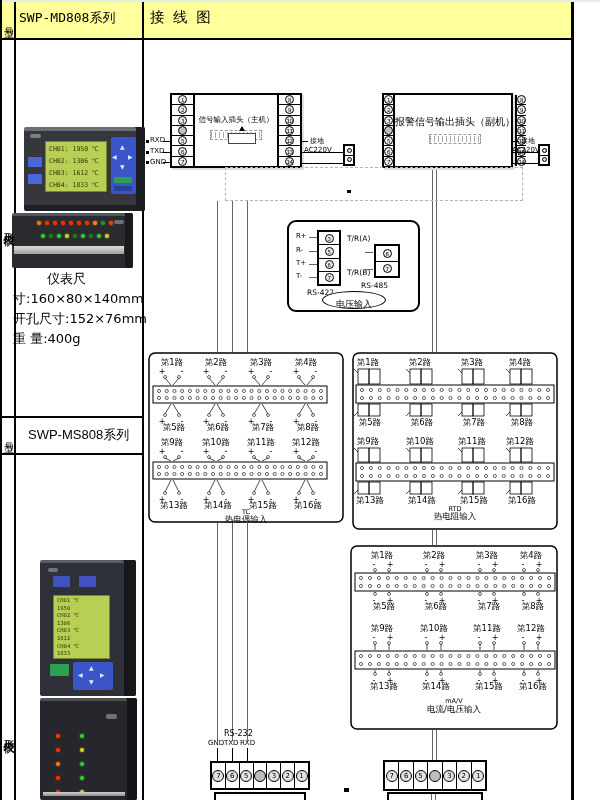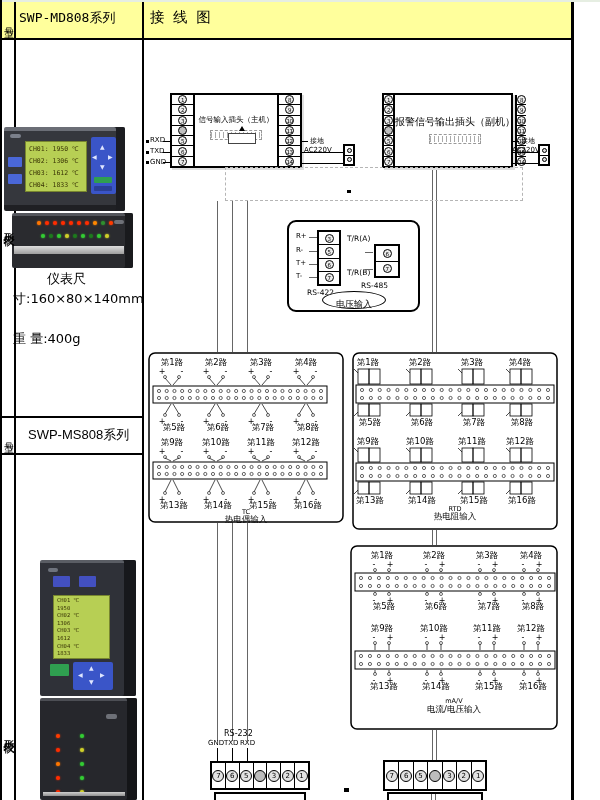--- a/index.html
+++ b/index.html
@@ -902,21 +902,21 @@
         <div class="bcirc">2</div>
       </div>
       <div class="bcell">
         <div class="bcirc">1</div>
       </div>
     </div>
   <div class="abs" style="left:387px;top:792px;width:96px;height:8px;border:2px solid #000;border-bottom:none;background:#fff"></div>
   <div class="gln" style="left:431px;top:794px;width:1px;height:6px"></div>
   <div class="gln" style="left:435px;top:794px;width:1px;height:6px"></div>
 
-  <div class="dev" style="left:4px;top:127px;width:121px;height:84px;background:linear-gradient(#6b6e76 0 4px,#35373d 4px 78px,#1f2024 78px);box-shadow:inset -9px 0 0 #1c1d21">
+  <div class="dev" style="left:24px;top:127px;width:121px;height:84px;background:linear-gradient(#6b6e76 0 4px,#35373d 4px 78px,#1f2024 78px);box-shadow:inset -9px 0 0 #1c1d21">
     <div class="abs" style="left:6px;top:7px;width:11px;height:4px;background:#9aa0ac;opacity:.7;border-radius:2px"></div>
     <div class="lcd" style="left:21px;top:14px;width:62px;height:51px;font-size:6.5px;line-height:12px;padding:1px 3px">
         <div>CH01: 1950 ℃</div>
         <div>CH02: 1306 ℃</div>
         <div>CH03: 1612 ℃</div>
         <div>CH04: 1833 ℃</div>
       </div>
     <div class="abs" style="left:87px;top:10px;width:25px;height:57px;background:#3a55c8;border-radius:2px">
       <span class="abs" style="left:9px;top:6px;font-size:6px;color:#dfe6ff">▲</span>
       <span class="abs" style="left:9px;top:26px;font-size:6px;color:#dfe6ff">▼</span>
@@ -954,20 +954,21 @@
         <div class="led" style="width: 4px; height: 4px; background: rgb(207, 207, 42); box-shadow: rgb(207, 207, 42) 0px 0px 2px; position: absolute; left: 64px; top: 0px;"></div>
       </div>
     <div class="abs" style="left:102px;top:7px;width:10px;height:4px;background:#8b9097;opacity:.7;border-radius:2px"></div>
     <div class="abs" style="left:2px;top:33px;width:110px;height:8px;background:linear-gradient(#dedede,#9e9e9e)"></div>
   </div>
 
   <div class="abs vtext" style="left:1px;top:194px;width:13px;height:64px;font-size:11.5px;letter-spacing:-1px">仪表外形</div>
 
   <div class="abs" style="left:47px;top:270px;font-size:13px">仪表尺</div>
   <div class="abs" style="left:13px;top:290px;font-size:13px">寸:160×80×140mm</div>
+  <div class="abs" style="left:13px;top:310px;font-size:13px">开孔尺寸:152×76mm</div>
   <div class="abs" style="left:13px;top:330px;font-size:13px">重 量:400g</div>
 
   <div class="ln" style="left:0;top:416px;width:144px;height:2px"></div>
   <div class="ln" style="left:0;top:453px;width:144px;height:2px"></div>
   <div class="abs vtext" style="left:2px;top:421px;width:12px;height:30px;font-size:9.5px;letter-spacing:-1px">型号</div>
   <div class="abs" style="left:28px;top:426px;font-size:13px;font-family:Liberation Sans, sans-serif">SWP-MS808系列</div>
 
   <div class="dev" style="left:40px;top:560px;width:96px;height:136px;background:linear-gradient(#5a5d64 0 3px,#2f3138 3px);box-shadow:inset -12px 0 0 #17181c">
     <div class="abs" style="left:8px;top:8px;width:10px;height:4px;background:#9aa0ac;opacity:.6;border-radius:2px"></div>
     <div class="abs" style="left:13px;top:16px;width:17px;height:11px;background:#4350c0;border-radius:1px"></div>

